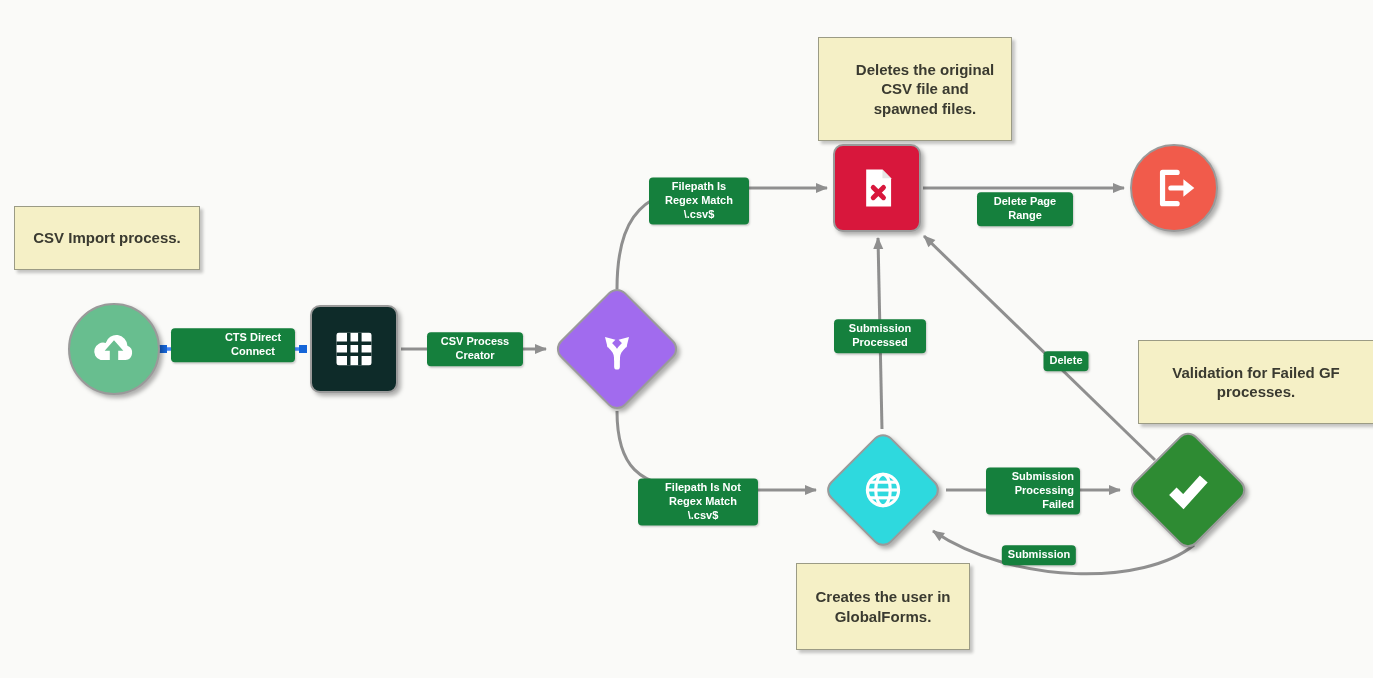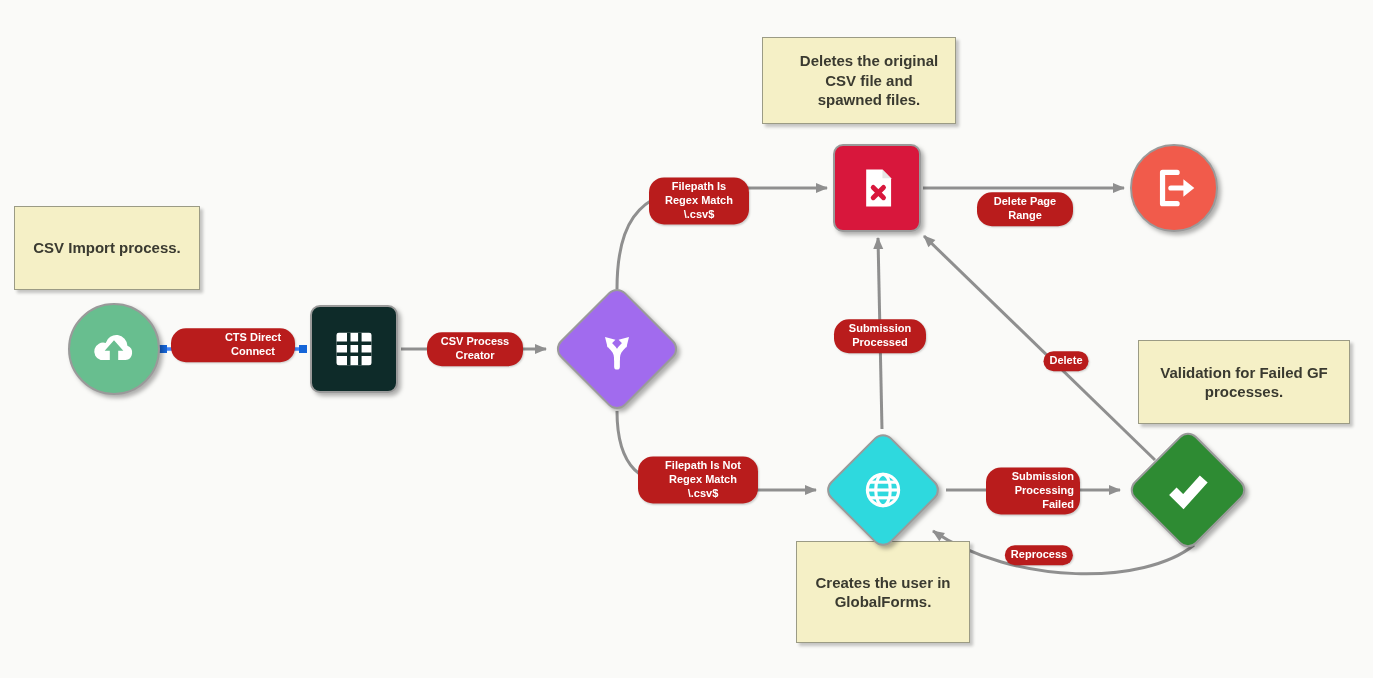--- a/index.html
+++ b/index.html
@@ -22,23 +22,23 @@
     display: flex; align-items: center; justify-content: center;
     text-align: center;
     font-weight: bold; font-size: 15px; line-height: 1.3;
     color: #3A3A30;
     padding: 8px 12px;
     box-sizing: border-box;
   }
   .edge-label {
     position: absolute; z-index: 2;
     transform: translate(-50%,-50%);
-    background: #b91c1c; color: #FFFFFF;
+    background: #15803d; color: #FFFFFF;
     font-weight: bold; font-size: 11px; line-height: 1.25;
-    padding: 3px 6px; border-radius: 15px;
+    padding: 3px 6px; border-radius: 4px;
     text-align: center;
     box-shadow: 1px 1px 2px rgba(0,0,0,0.18);
   }
   .node {
     position: absolute; z-index: 4;
     display: flex; align-items: center; justify-content: center;
     filter: drop-shadow(3px 3px 2px rgba(0,0,0,0.3));
     box-sizing: border-box;
   }
   .circle  { border-radius: 50%;  border: 2px solid #9A9A9A; }
@@ -77,42 +77,42 @@
 
     <path d="M 923 188 L 1124 188" stroke="#8F8F8F" stroke-width="3" fill="none" marker-end="url(#arrowGray)"></path>
 
     <path d="M 1155 460 L 924 236" stroke="#8F8F8F" stroke-width="3" fill="none" marker-end="url(#arrowGray)"></path>
 
     <path d="M 946 490 L 1120 490" stroke="#8F8F8F" stroke-width="3" fill="none" marker-end="url(#arrowGray)"></path>
 
     <path d="M 1194 545 C 1145 585 1015 586 933 531" stroke="#8F8F8F" stroke-width="3" fill="none" marker-end="url(#arrowGray)"></path>
   </svg>
 
-  <div class="note" style="left:14px; top:206px; width:186px; height:84px;">
+  <div class="note" style="left:14px; top:206px; width:186px; height:64px;">
     <span>CSV Import process.</span>
   </div>
-  <div class="note" style="left:762px; top:37px; width:194px; height:87px;padding-left:32px;">
+  <div class="note" style="left:818px; top:37px; width:194px; height:104px;padding-left:32px;">
     <span>Deletes the original CSV file and spawned files.</span>
   </div>
-  <div class="note" style="left:1138px; top:340px; width:212px; height:84px;">
+  <div class="note" style="left:1138px; top:340px; width:236px; height:84px;">
     <span>Validation for Failed GF processes.</span>
   </div>
-  <div class="note" style="left:796px; top:541px; width:174px; height:102px;justify-content:flex-end;">
+  <div class="note" style="left:796px; top:563px; width:174px; height:87px;justify-content:flex-end;">
     <span>Creates the user in GlobalForms.</span>
   </div>
 
   <div class="edge-label" style="left:233px; top:345px; max-width:72px;padding-left:46px;">CTS Direct Connect</div>
   <div class="edge-label" style="left:475px; top:349px; max-width:84px;">CSV Process Creator</div>
   <div class="edge-label" style="left:699px; top:201px; max-width:88px;">Filepath Is Regex Match \.csv$</div>
-  <div class="edge-label" style="left:698px; top:480px; max-width:98px;padding-left:16px;">Filepath Is Not Regex Match \.csv$</div>
+  <div class="edge-label" style="left:698px; top:502px; max-width:98px;padding-left:16px;">Filepath Is Not Regex Match \.csv$</div>
   <div class="edge-label" style="left:880px; top:336px; max-width:80px;">Submission Processed</div>
   <div class="edge-label" style="left:1025px; top:189px; max-width:84px;margin-top:20px;">Delete Page Range</div>
   <div class="edge-label" style="left:1037px; top:361px;margin-left:29px;">Delete</div>
   <div class="edge-label" style="left:1033px; top:491px; max-width:82px;text-align:right;">Submission Processing Failed</div>
-  <div class="edge-label" style="left:1039px; top:555px;">Reprocess</div>
+  <div class="edge-label" style="left:1039px; top:555px;">Submission</div>
 
   <div class="node circle" style="left:68px; top:303px; width:92px; height:92px; background:#68BE8F;">
     <svg class="icon" width="56" height="56" viewBox="0 0 48 48">
       <path d="M35.5 21.2a9.5 9.5 0 0 0-18.6-2.4A7.6 7.6 0 0 0 12.5 33.5h21.4a6.4 6.4 0 0 0 1.6-12.3z" fill="#FFFFFF"></path>
       <path d="M24 16.5 L32 25.5 H27.6 V36 H20.4 V25.5 H16 Z" fill="#68BE8F"></path>
     </svg>
   </div>
 
   <div class="node rsquare" style="left:310px; top:305px; width:88px; height:88px; background:#0E2B29;">
     <svg class="icon" width="56" height="56" viewBox="0 0 48 48">

